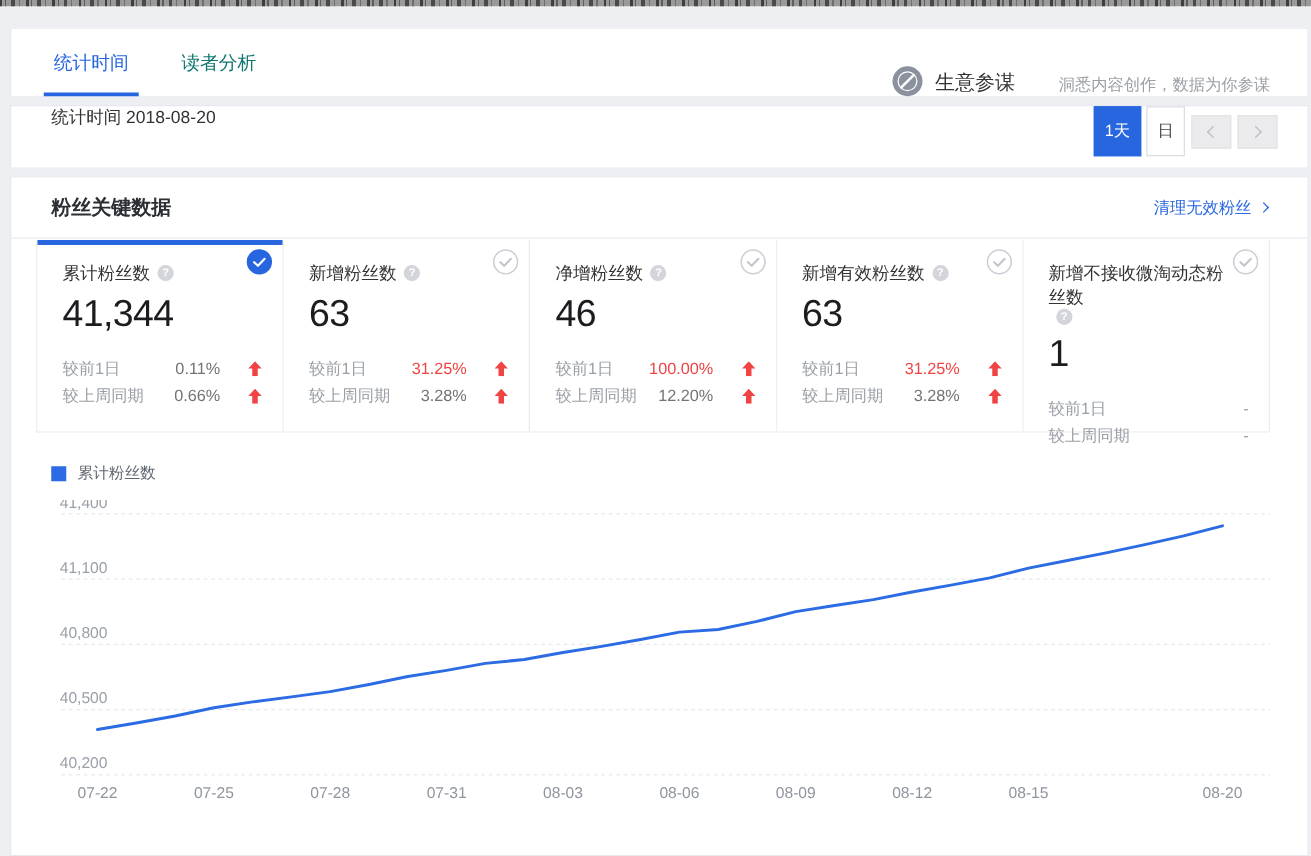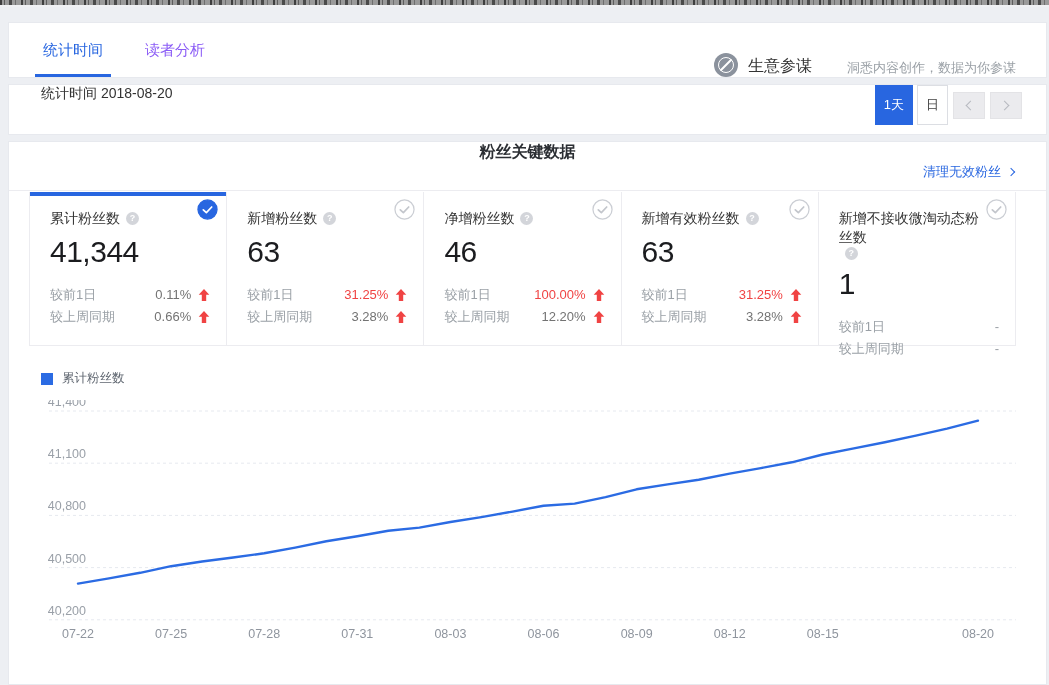--- a/index.html
+++ b/index.html
@@ -18,21 +18,21 @@
   }
   
   .top-strip{position:absolute;top:0;left:0;right:0;height:7px;background:#f0f1f4;}
   .top-strip::before{content:"";position:absolute;left:0;right:0;top:0;height:5px;
     background-color:#9a9a9a;
     background-image:repeating-linear-gradient(90deg,#3e3e3e 0 2px,transparent 2px 4px,#5d5d5d 4px 5px,transparent 5px 9px,#4a4a4a 9px 12px,transparent 12px 15px,#6e6e6e 15px 16px,transparent 16px 21px);
   }
   .block{position:absolute;left:8px;width:1039px;background:#fff;border:1px solid var(--border);}
   
   .hdr{top:22px;height:56px;display:flex;align-items:stretch;padding:0 30px 0 32px;}
-  .tab{position:relative;display:flex;align-items:center;font-size:15px;color:#8b5cf6;
+  .tab{position:relative;display:flex;align-items:center;font-size:15px;color:#0f766e;
        margin-right:38px;cursor:pointer;padding:0 2px;}
   .tab.active{color:var(--accent);}
   .tab.active::after{content:"";position:absolute;left:-6px;right:-6px;bottom:0;height:3px;background:var(--accent);}
   .brand{margin-left:auto;display:flex;align-items:flex-end;}
   .brand-icon{width:24px;height:24px;border-radius:50%;background:#8b929d;position:relative;flex:none;}
   .brand-icon::before{content:"";position:absolute;left:4px;top:4px;right:4px;bottom:4px;border:1.5px solid #fff;border-radius:50%;}
   .brand-icon::after{content:"";position:absolute;left:11px;top:4px;width:2px;height:16px;background:#fff;transform:rotate(45deg);border-radius:2px;}
   .brand-name{font-size:16px;color:#333;margin-left:10px;}
   .brand-slogan{font-size:13px;color:#9aa0a6;margin-left:35px;}
   
@@ -41,35 +41,35 @@
   .range{margin-left:auto;display:flex;align-items:center;}
   .rbtn{height:40px;min-width:31px;padding:0 8px;display:flex;align-items:center;justify-content:center;
         font-size:13px;color:#444;background:#fff;border:1px solid #dcdee3;margin-left:4px;cursor:pointer;}
   .rbtn.active{background:var(--accent);border-color:var(--accent);color:#fff;}
   .abtn{height:27px;width:32px;background:#ebebee;border:1px solid #e3e3e6;display:flex;align-items:center;justify-content:center;margin-left:5px;cursor:default;}
   .chev{display:inline-block;width:7px;height:7px;border-left:1.5px solid #b6b9bf;border-bottom:1.5px solid #b6b9bf;}
   .chev.left{transform:rotate(45deg);margin-left:3px;}
   .chev.right{transform:rotate(-135deg);margin-right:3px;}
   
   .panel{top:141px;height:544px;}
-  .sec-hdr{height:49px;display:flex;align-items:center;padding:0 32px;border-bottom:1px solid #ececf0;flex-direction:column;}
+  .sec-hdr{height:49px;display:flex;align-items:center;padding:0 32px;border-bottom:1px solid #ececf0;}
   .sec-title{font-size:16px;font-weight:bold;color:#2b2e33;}
   .sec-link{margin-left:auto;display:flex;align-items:center;font-size:13px;color:var(--accent);cursor:pointer;}
   .sec-link .chev{border-color:var(--accent);width:6px;height:6px;transform:rotate(-135deg);margin-left:7px;}
   
   .cards{position:absolute;top:50px;left:20px;width:987px;height:154px;display:flex;
          border-bottom:1px solid #ececf0;border-left:1px solid #ececf0;}
   .card{flex:1;position:relative;background:#fff;border-right:1px solid #ececf0;padding:17px 16px 0 20px;cursor:pointer;}
   .card.selected::before{content:"";position:absolute;top:0;left:0;right:0;height:4px;background:var(--accent);}
   .card-title{display:flex;align-items:center;flex-wrap:wrap;font-size:14px;color:#333;line-height:19px;max-width:150px;}
   .q-icon{width:13px;height:13px;border-radius:50%;background:#d3d5da;color:#fff;font-size:9px;font-weight:bold;
           display:inline-flex;align-items:center;justify-content:center;margin-left:6px;flex:none;}
   .card-value{font-size:30px;color:#1b1c1f;margin-top:7px;line-height:1.15;letter-spacing:-.5px;}
   .card-rows{margin-top:14px;}
-  .crow{display:flex;align-items:center;height:22px;font-size:13px;color:var(--gray);}
+  .crow{display:flex;align-items:center;height:22px;font-size:13px;color:var(--gray);gap:15px;}
   .crow .val{margin-left:auto;color:#737373;}
   .crow .val.red{color:var(--red);}
   .crow .val.muted{color:#9aa0a6;}
   .arrow-wrap{width:12px;height:12px;margin-left:7px;flex:none;}
   .check-icon{position:absolute;top:7px;right:8px;width:21px;height:21px;}
   .check-icon circle{fill:#fff;stroke:#cbced4;stroke-width:1.3;}
   .check-icon path{fill:none;stroke:#c3c6cc;stroke-width:1.8;stroke-linecap:round;stroke-linejoin:round;}
   .card.selected .check-icon circle{fill:var(--accent);stroke:var(--accent);}
   .card.selected .check-icon path{stroke:#fff;}
   

